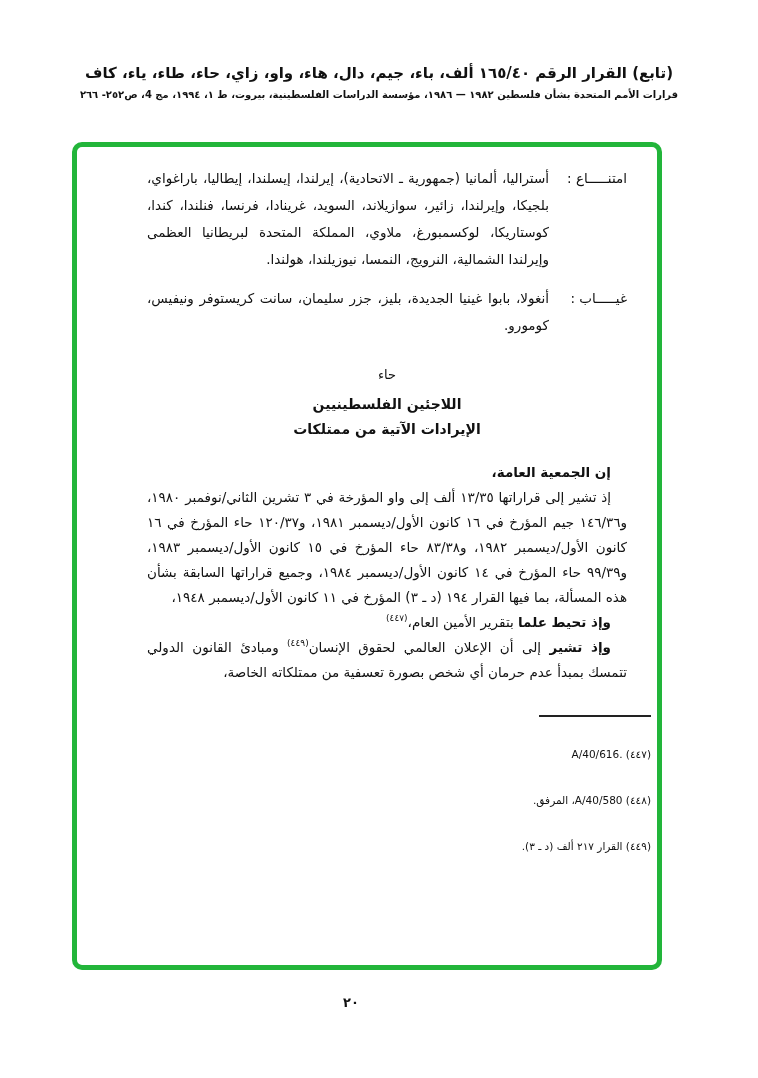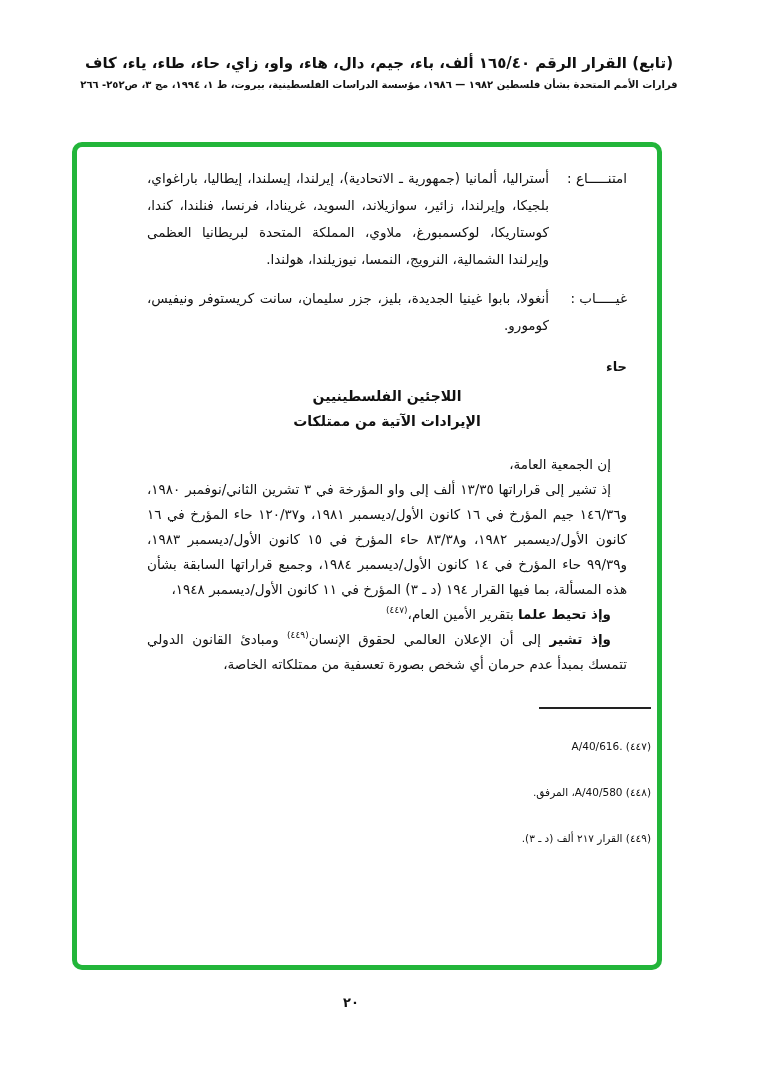--- a/index.html
+++ b/index.html
@@ -6,66 +6,66 @@
   body{
     position:relative;
     width:758px;height:1078px;
     font-family:"DejaVu Sans",sans-serif;
     color:#111;
     overflow:hidden;
     direction:rtl;
   }
   
   .page-head{
-    position:absolute;top:54px;left:0;width:758px;
+    position:absolute;top:64px;left:0;width:758px;
     text-align:center;direction:rtl;
   }
   .head-title{font-size:15px;font-weight:bold;letter-spacing:0;}
   .head-source{font-size:10px;font-weight:bold;margin-top:7px;}
   
   .frame{
     position:absolute;left:72px;top:142px;
     width:590px;height:828px;box-sizing:border-box;
     border:5px solid #22b53a;border-radius:10px;
     padding:18px 30px 0 70px;
     direction:rtl;
   }
   
   .hang{display:flex;font-size:13.5px;line-height:27px;}
   .hang + .hang{margin-top:12px;}
   .hang-label{flex:none;width:78px;white-space:nowrap;}
   .hang-text{flex:1;text-align:justify;}
   
-  .sec-letter{font-weight:bold;font-size:13px;margin-top:20px;}
+  .sec-letter{text-align:center;font-weight:normal;font-size:13px;margin-top:28px;}
   .sec-title{text-align:center;font-weight:bold;font-size:14px;line-height:25px;margin-top:10px;}
   
   .para{
     margin:0;font-size:13.5px;line-height:25px;
     text-align:justify;text-indent:16px;
   }
-  .para.opening{margin-top:18px;font-weight:normal;}
+  .para.opening{margin-top:18px;font-weight:bold;}
   .bold{font-weight:bold;}
   sup.fnref{font-size:9px;line-height:0;vertical-align:6px;}
   
   .footnotes{margin-top:30px;margin-left:0;margin-right:-24px;font-size:10.5px;line-height:17px;}
   .fn-rule{width:112px;border:0;border-top:2px solid #222;margin:0 0 7px 0;}
   .fn-line{white-space:nowrap;text-align:right;margin-top:29px;}
   .fn-marker{letter-spacing:0;}
   
   .folio{
     position:absolute;top:995px;left:-28px;width:758px;
     text-align:center;font-size:13px;font-weight:bold;
   }
 </style>
 </head>
 <body>
 
 <header class="page-head">
   <div class="head-title">(تابع) القرار الرقم ١٦٥/٤٠ ألف، باء، جيم، دال، هاء، واو، زاي، حاء، طاء، ياء، كاف</div>
-  <div class="head-source">قرارات الأمم المتحدة بشأن فلسطين ١٩٨٢ — ١٩٨٦، مؤسسة الدراسات الفلسطينية، بيروت، ط ١، ١٩٩٤، مج ٣، ص٢٥٢- ٢٦٦</div>
+  <div class="head-source">قرارات الأمم المتحدة بشأن فلسطين ١٩٨٢ — ١٩٨٦، مؤسسة الدراسات الفلسطينية، بيروت، ط ١، ١٩٩٤، مج 4، ص٢٥٢- ٢٦٦</div>
 </header>
 
 <section class="frame" style="border-color: rgb(34, 181, 58);">
 
   <div class="hang">
     <div class="hang-label">امتنـــــاع :</div>
     <div class="hang-text">أستراليا، ألمانيا (جمهورية ـ الاتحادية)، إيرلندا، إيسلندا، إيطاليا، باراغواي، بلجيكا، وإيرلندا، زائير، سوازيلاند، السويد، غرينادا، فرنسا، فنلندا، كندا، كوستاريكا، لوكسمبورغ، ملاوي، المملكة المتحدة لبريطانيا العظمى وإيرلندا الشمالية، النرويج، النمسا، نيوزيلندا، هولندا.</div>
   </div>
 
   <div class="hang">

